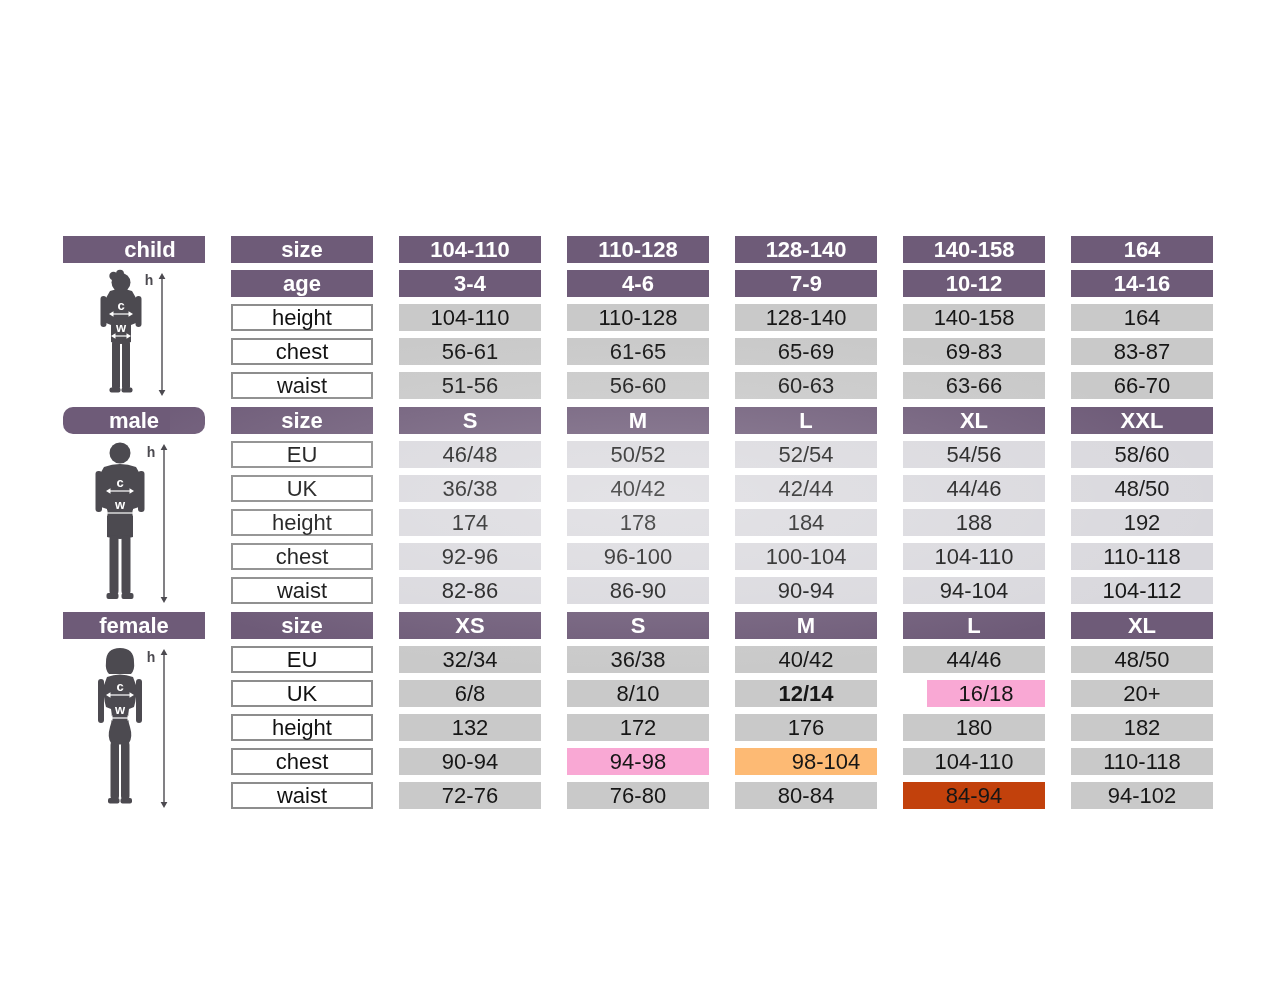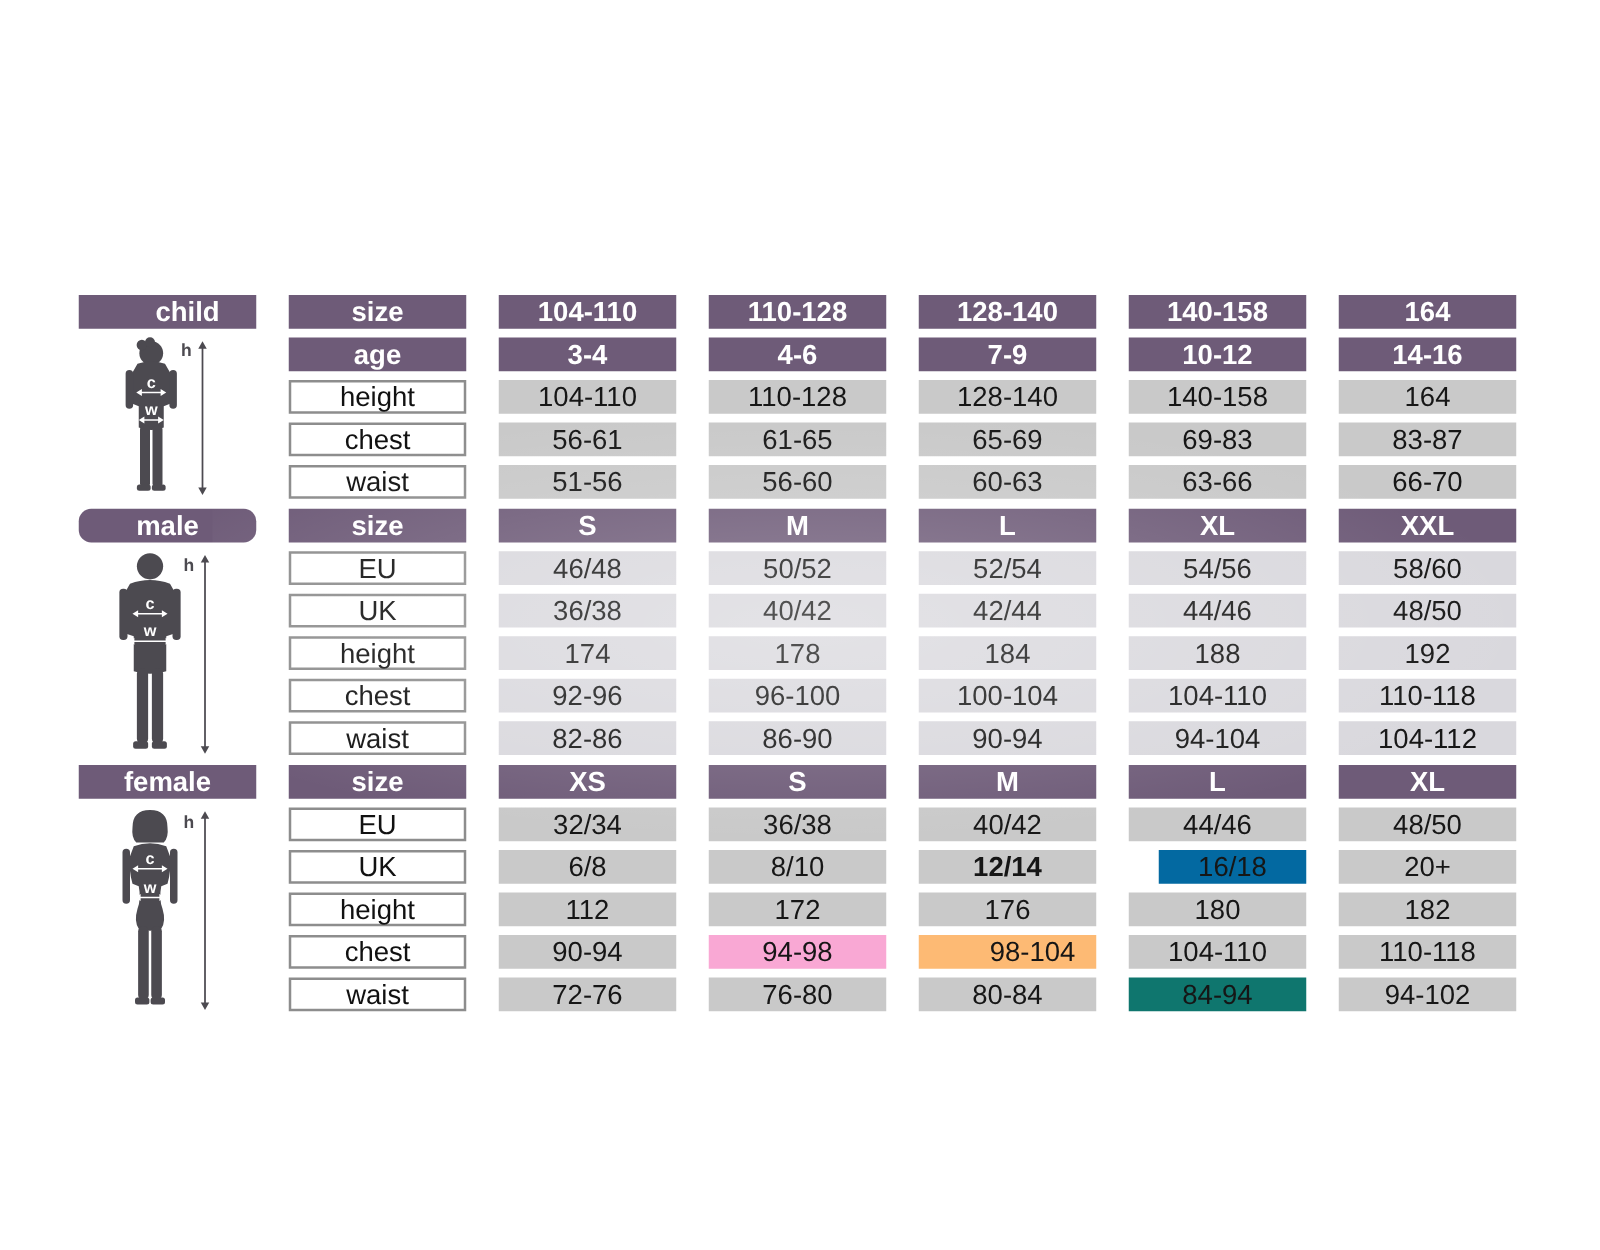--- a/index.html
+++ b/index.html
@@ -193,36 +193,36 @@
         <div class="cell lbl" style="grid-area: 2 / 2;">EU</div>
         <div class="cell val" style="background: rgb(201, 201, 201); grid-area: 2 / 3;">32/34</div>
         <div class="cell val" style="background: rgb(201, 201, 201); grid-area: 2 / 4;">36/38</div>
         <div class="cell val" style="background: rgb(201, 201, 201); grid-area: 2 / 5;">40/42</div>
         <div class="cell val" style="background: rgb(201, 201, 201); grid-area: 2 / 6;">44/46</div>
         <div class="cell val" style="background: rgb(201, 201, 201); grid-area: 2 / 7;">48/50</div>
         <div class="cell lbl" style="grid-area: 3 / 2;">UK</div>
         <div class="cell val" style="background: rgb(201, 201, 201); grid-area: 3 / 3;">6/8</div>
         <div class="cell val" style="background: rgb(201, 201, 201); grid-area: 3 / 4;">8/10</div>
         <div class="cell val" style="background: rgb(201, 201, 201); grid-area: 3 / 5; font-weight: bold;">12/14</div>
-        <div class="cell val" style="background: #0369a1; grid-area: 3 / 6; margin-left: 24px;">16/18</div>
+        <div class="cell val" style="background: #f9a8d4; grid-area: 3 / 6; margin-left: 24px;">16/18</div>
         <div class="cell val" style="background: rgb(201, 201, 201); grid-area: 3 / 7;">20+</div>
         <div class="cell lbl" style="grid-area: 4 / 2;">height</div>
-        <div class="cell val" style="background: rgb(201, 201, 201); grid-area: 4 / 3;">112</div>
+        <div class="cell val" style="background: rgb(201, 201, 201); grid-area: 4 / 3;">132</div>
         <div class="cell val" style="background: rgb(201, 201, 201); grid-area: 4 / 4;">172</div>
         <div class="cell val" style="background: rgb(201, 201, 201); grid-area: 4 / 5;">176</div>
         <div class="cell val" style="background: rgb(201, 201, 201); grid-area: 4 / 6;">180</div>
         <div class="cell val" style="background: rgb(201, 201, 201); grid-area: 4 / 7;">182</div>
         <div class="cell lbl" style="grid-area: 5 / 2;">chest</div>
         <div class="cell val" style="background: rgb(201, 201, 201); grid-area: 5 / 3;">90-94</div>
         <div class="cell val" style="background: #f9a8d4; grid-area: 5 / 4;">94-98</div>
         <div class="cell val" style="background: #fdba74; grid-area: 5 / 5; padding-left: 40px;">98-104</div>
         <div class="cell val" style="background: rgb(201, 201, 201); grid-area: 5 / 6;">104-110</div>
         <div class="cell val" style="background: rgb(201, 201, 201); grid-area: 5 / 7;">110-118</div>
         <div class="cell lbl" style="grid-area: 6 / 2;">waist</div>
         <div class="cell val" style="background: rgb(201, 201, 201); grid-area: 6 / 3;">72-76</div>
         <div class="cell val" style="background: rgb(201, 201, 201); grid-area: 6 / 4;">76-80</div>
         <div class="cell val" style="background: rgb(201, 201, 201); grid-area: 6 / 5;">80-84</div>
-        <div class="cell val" style="background: #0f766e; grid-area: 6 / 6;">84-94</div>
+        <div class="cell val" style="background: #c2410c; grid-area: 6 / 6;">84-94</div>
         <div class="cell val" style="background: rgb(201, 201, 201); grid-area: 6 / 7;">94-102</div>
       </div>
     </div>
   <div class="wm"></div>
 </div>
 
 </body></html>

